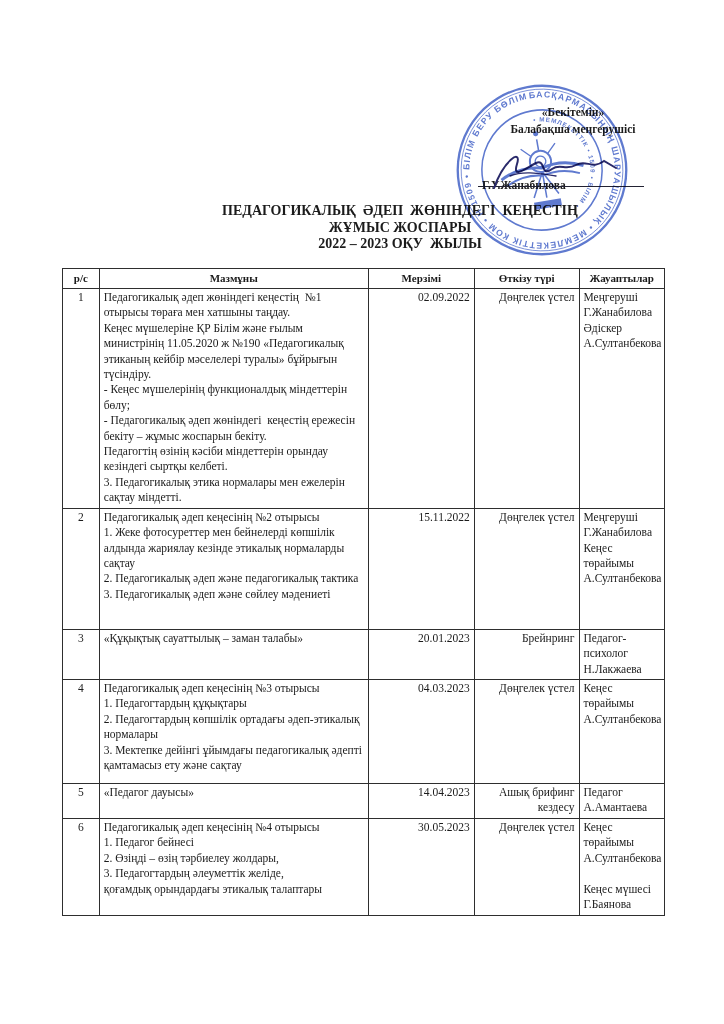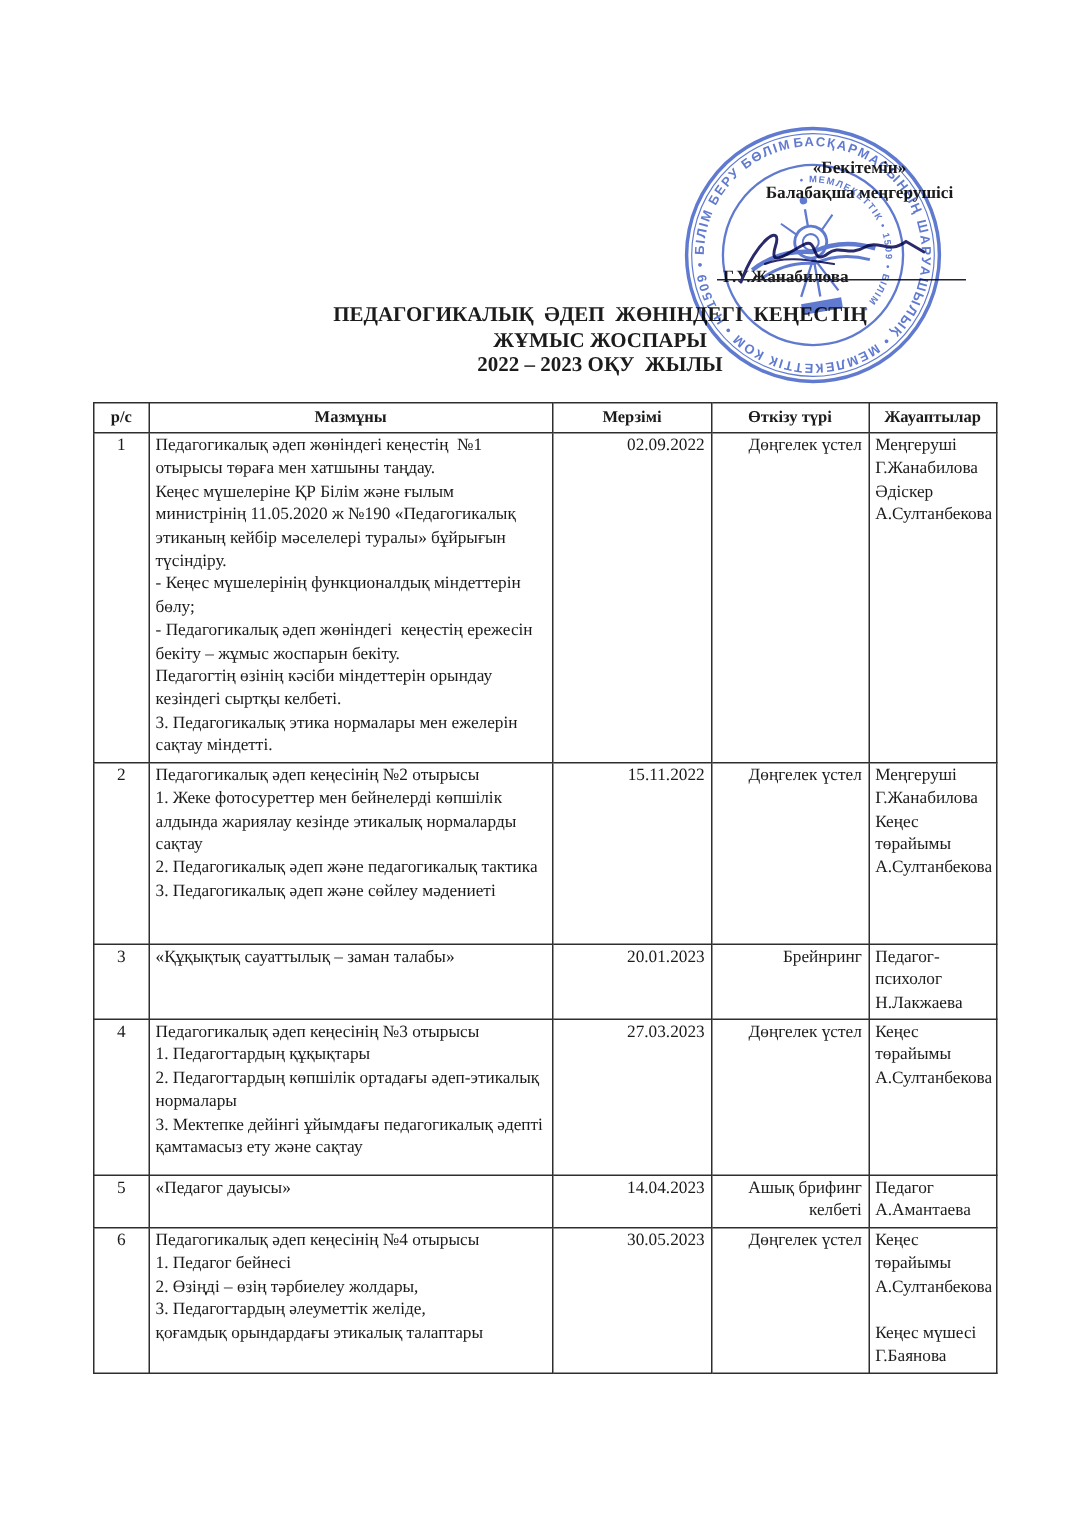--- a/index.html
+++ b/index.html
@@ -168,30 +168,30 @@
         <td class="c-format">Брейнринг</td>
         <td class="c-resp">Педагог-психолог
 Н.Лакжаева</td>
       </tr>
       <tr>
         <td class="c-num">4</td>
         <td class="c-content">Педагогикалық әдеп кеңесінің №3 отырысы
 1. Педагогтардың құқықтары
 2. Педагогтардың көпшілік ортадағы әдеп-этикалық нормалары
 3. Мектепке дейінгі ұйымдағы педагогикалық әдепті қамтамасыз ету және сақтау</td>
-        <td class="c-date">27.03.2023</td>
+        <td class="c-date">04.03.2023</td>
         <td class="c-format">Дөңгелек үстел</td>
         <td class="c-resp">Кеңес төрайымы
 А.Султанбекова</td>
       </tr>
       <tr>
         <td class="c-num">5</td>
         <td class="c-content">«Педагог дауысы»</td>
         <td class="c-date">14.04.2023</td>
-        <td class="c-format">Ашық брифинг келбеті</td>
+        <td class="c-format">Ашық брифинг кездесу</td>
         <td class="c-resp">Педагог
 А.Амантаева</td>
       </tr>
       <tr>
         <td class="c-num">6</td>
         <td class="c-content">Педагогикалық әдеп кеңесінің №4 отырысы
 1. Педагог бейнесі
 2. Өзіңді – өзің тәрбиелеу жолдары,
 3. Педагогтардың әлеуметтік желіде,
 қоғамдық орындардағы этикалық талаптары</td>

